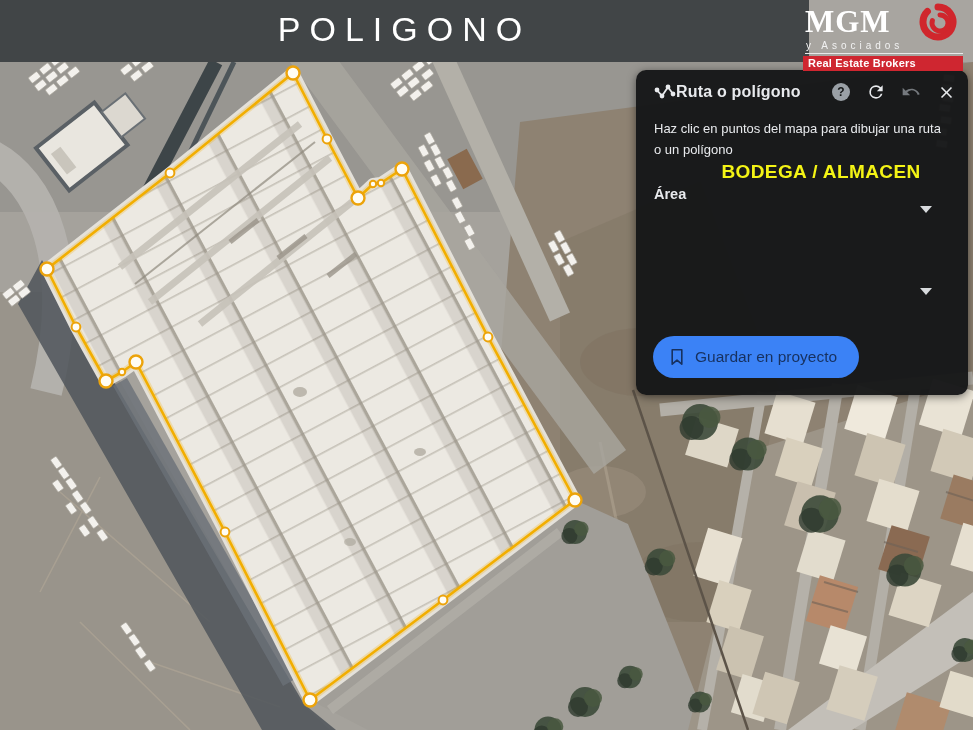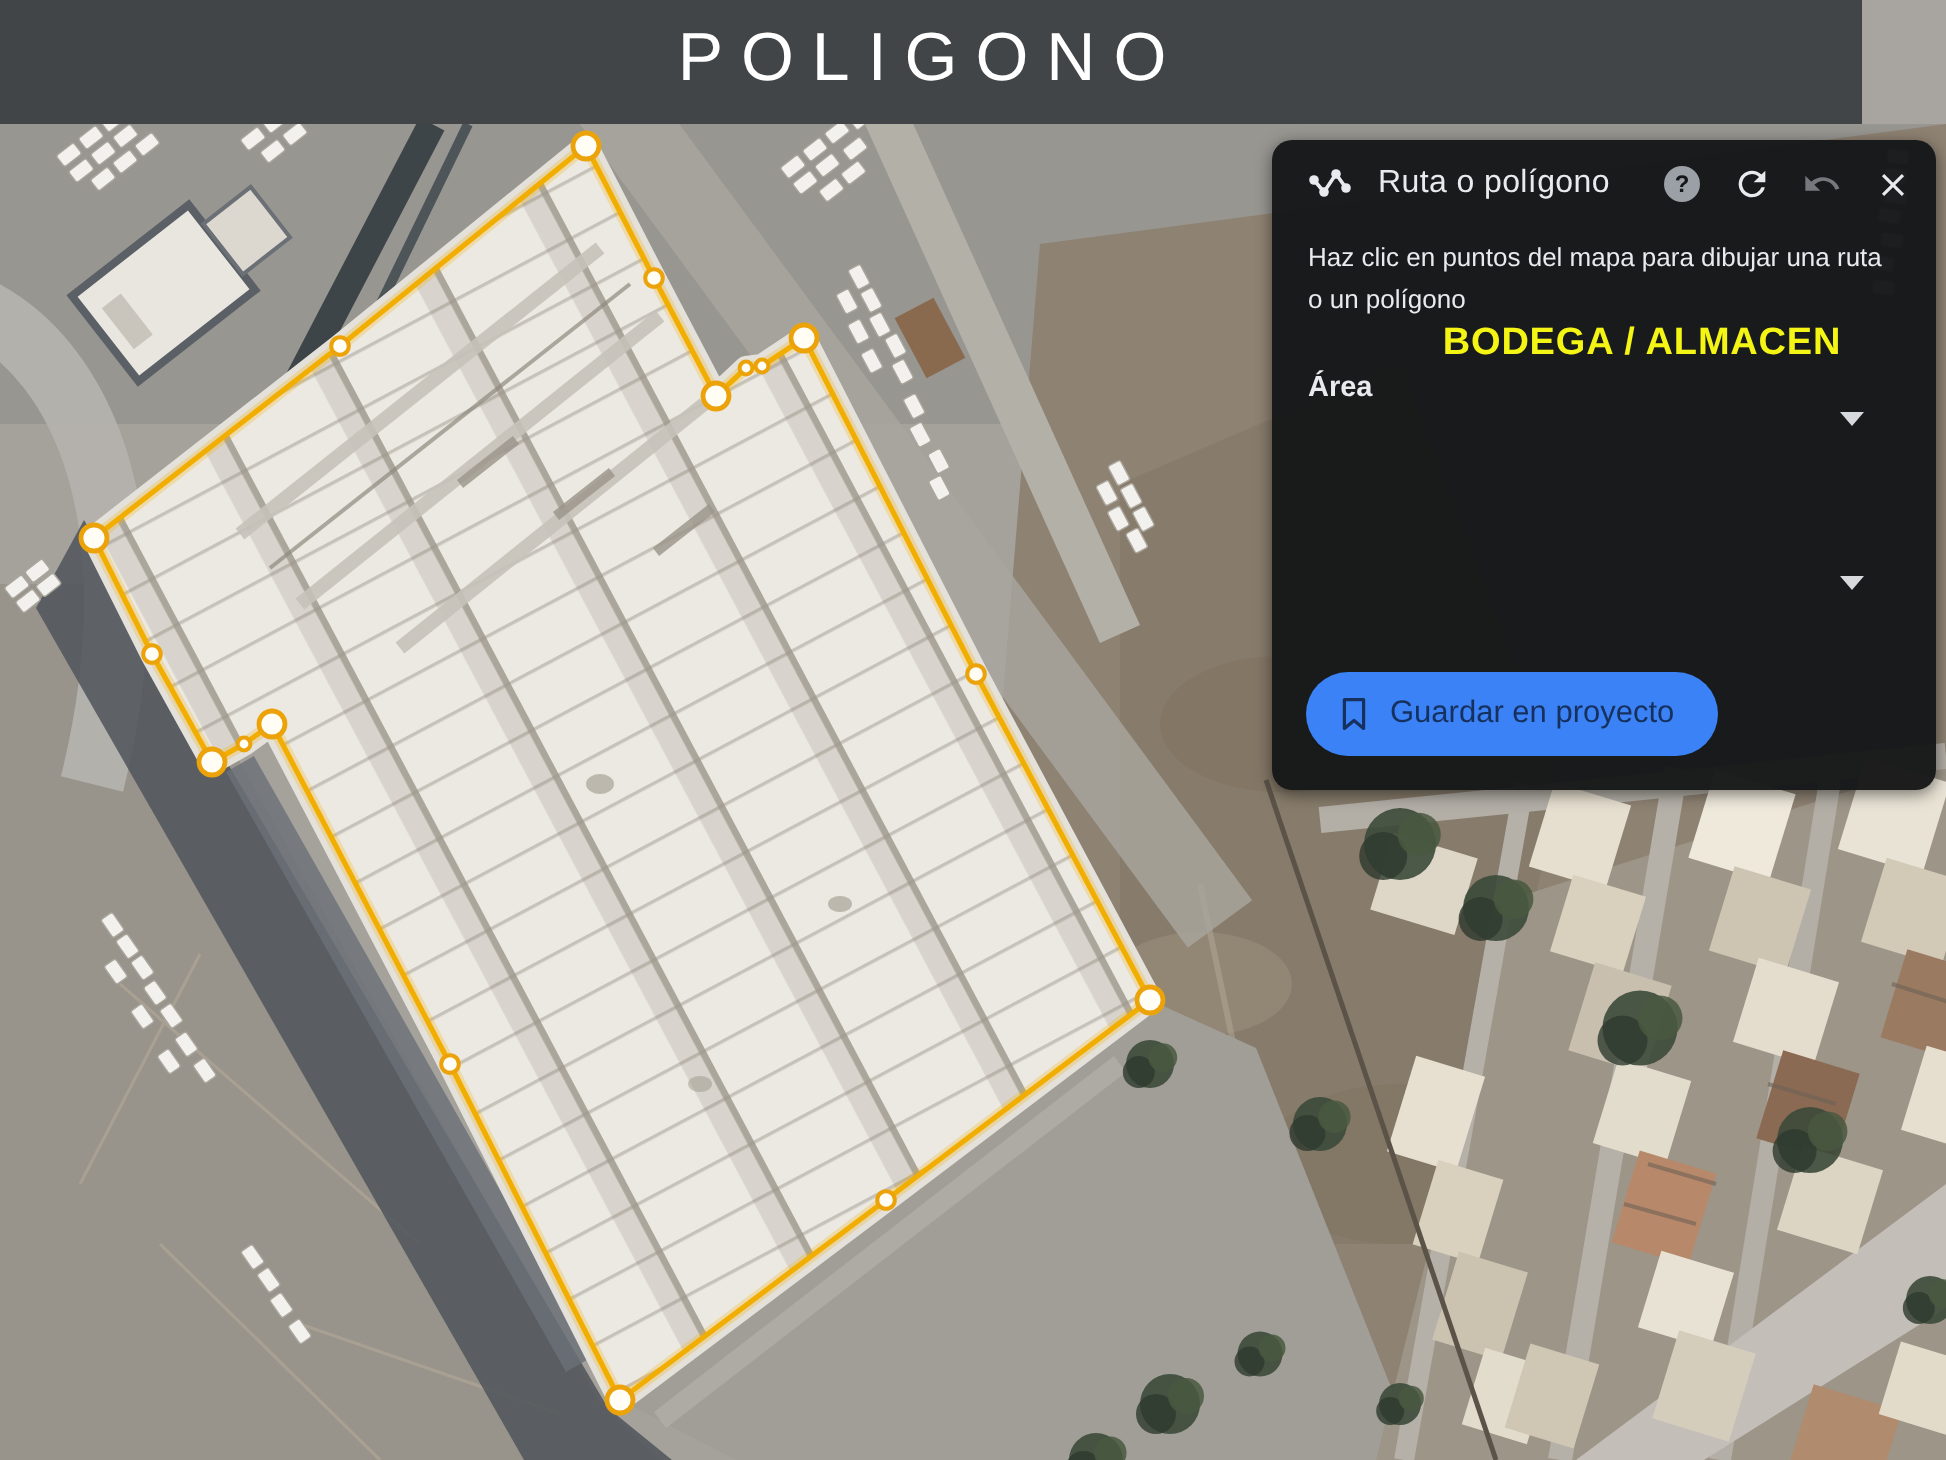--- a/index.html
+++ b/index.html
@@ -1,41 +1,41 @@
 <!DOCTYPE html>
 <html><head>
 <meta charset="utf-8">
 <style>
   html,body{margin:0;padding:0;background:#222;}
   .page{position:relative;width:973px;height:730px;overflow:hidden;
         font-family:"Liberation Sans",sans-serif;background:#a8a5a0;}
 
   
-  .banner{position:absolute;left:0;top:0;width:931px;height:62px;background:#414547;z-index:30;}
+  .banner{position:absolute;left:0;top:0;width:809px;height:62px;background:#414547;z-index:30;}
   .banner-title{position:absolute;left:0;right:0;top:10px;text-align:center;
     color:#fff;font-size:34px;font-weight:300;letter-spacing:9px;}
   .logo{position:absolute;right:10px;top:5px;width:160px;z-index:40;}
   .logo-row{position:relative;height:34px;}
   .logo-mgm{position:absolute;left:2px;top:0;color:#fff;font-family:"Liberation Serif",serif;
     font-size:31px;font-weight:700;letter-spacing:1px;line-height:34px;}
   .logo-swirl{position:absolute;right:6px;top:-2px;}
   .logo-sub{color:#f2f2f2;font-size:10px;letter-spacing:4px;margin:1px 0 2px 3px;white-space:nowrap;}
   .logo-line{height:1px;background:#e9e9e9;margin:0 0 2px 2px;}
   .logo-redbar{background:#cf2630;color:#fff;font-size:11px;font-weight:700;
     padding:1px 0 2px 5px;letter-spacing:.2px;}
 
   
   .map{position:absolute;left:0;top:62px;width:973px;height:668px;}
 
   
   .panel{position:absolute;left:636px;top:70px;width:332px;height:325px;
     background:rgba(22,23,24,.97);border-radius:10px;color:#e8eaed;z-index:20;
     box-shadow:0 2px 8px rgba(0,0,0,.5);}
   .panel-head{display:flex;align-items:center;padding:12px 12px 0 18px;}
-  .panel-title{font-size:16px;font-weight:400;margin-left:13px;flex:1;letter-spacing:.2px;}
+  .panel-title{font-size:16px;font-weight:700;flex:1;letter-spacing:.2px;}
   .head-ico{width:20px;height:20px;margin-left:15px;display:flex;align-items:center;
     justify-content:center;cursor:pointer;}
   .help-disc{width:18px;height:18px;border-radius:50%;background:#9aa0a6;color:#141617;
     font-size:12px;font-weight:700;display:flex;align-items:center;justify-content:center;}
   .panel-instr{padding:17px 18px 0 18px;font-size:13px;line-height:1.6;color:#e8eaed;max-width:308px;}
   .metric{padding:0 18px;position:relative;}
   .metric-label{font-size:14.5px;font-weight:700;}
   .metric-value{font-size:14px;margin-top:6px;color:#e8eaed;}
   .m1{margin-top:22px;}
   .m2{margin-top:3px;}
@@ -291,20 +291,32 @@
         <circle cx="373" cy="122" r="3.2"></circle>
         <circle cx="381" cy="121" r="3.2"></circle>
         <circle cx="122" cy="310" r="3.2"></circle>
       </g>
     </g>
   </svg>
   </div>
 
   <div class="banner">
     <div class="banner-title">POLIGONO</div>
+  </div>
+  <div class="logo">
+    <div class="logo-row">
+      <span class="logo-mgm">MGM</span>
+      <svg class="logo-swirl" width="38" height="38" viewBox="0 0 38 38">
+        <path d="M19 4 a15 15 0 1 1 -10.6 4.4" fill="none" stroke="#d0262c" stroke-width="7" stroke-linecap="round"></path>
+        <path d="M21 12 a8 8 0 1 1 -7.6 5.6" fill="none" stroke="#d0262c" stroke-width="5" stroke-linecap="round"></path>
+      </svg>
+    </div>
+    <div class="logo-sub">y Asociados</div>
+    <div class="logo-line"></div>
+    <div class="logo-redbar">Real Estate Brokers</div>
   </div>
 
   <div class="panel">
     <div class="panel-head">
       <svg width="22" height="18" viewBox="0 0 22 18">
         <path d="M3 7 L8 13 L14 4 L19 11" stroke="#e8eaed" stroke-width="1.8" fill="none"></path>
         <circle cx="3" cy="7" r="2.4" fill="#e8eaed"></circle>
         <circle cx="8" cy="13" r="2.4" fill="#e8eaed"></circle>
         <circle cx="14" cy="4" r="2.4" fill="#e8eaed"></circle>
         <circle cx="19" cy="11" r="2.4" fill="#e8eaed"></circle>

